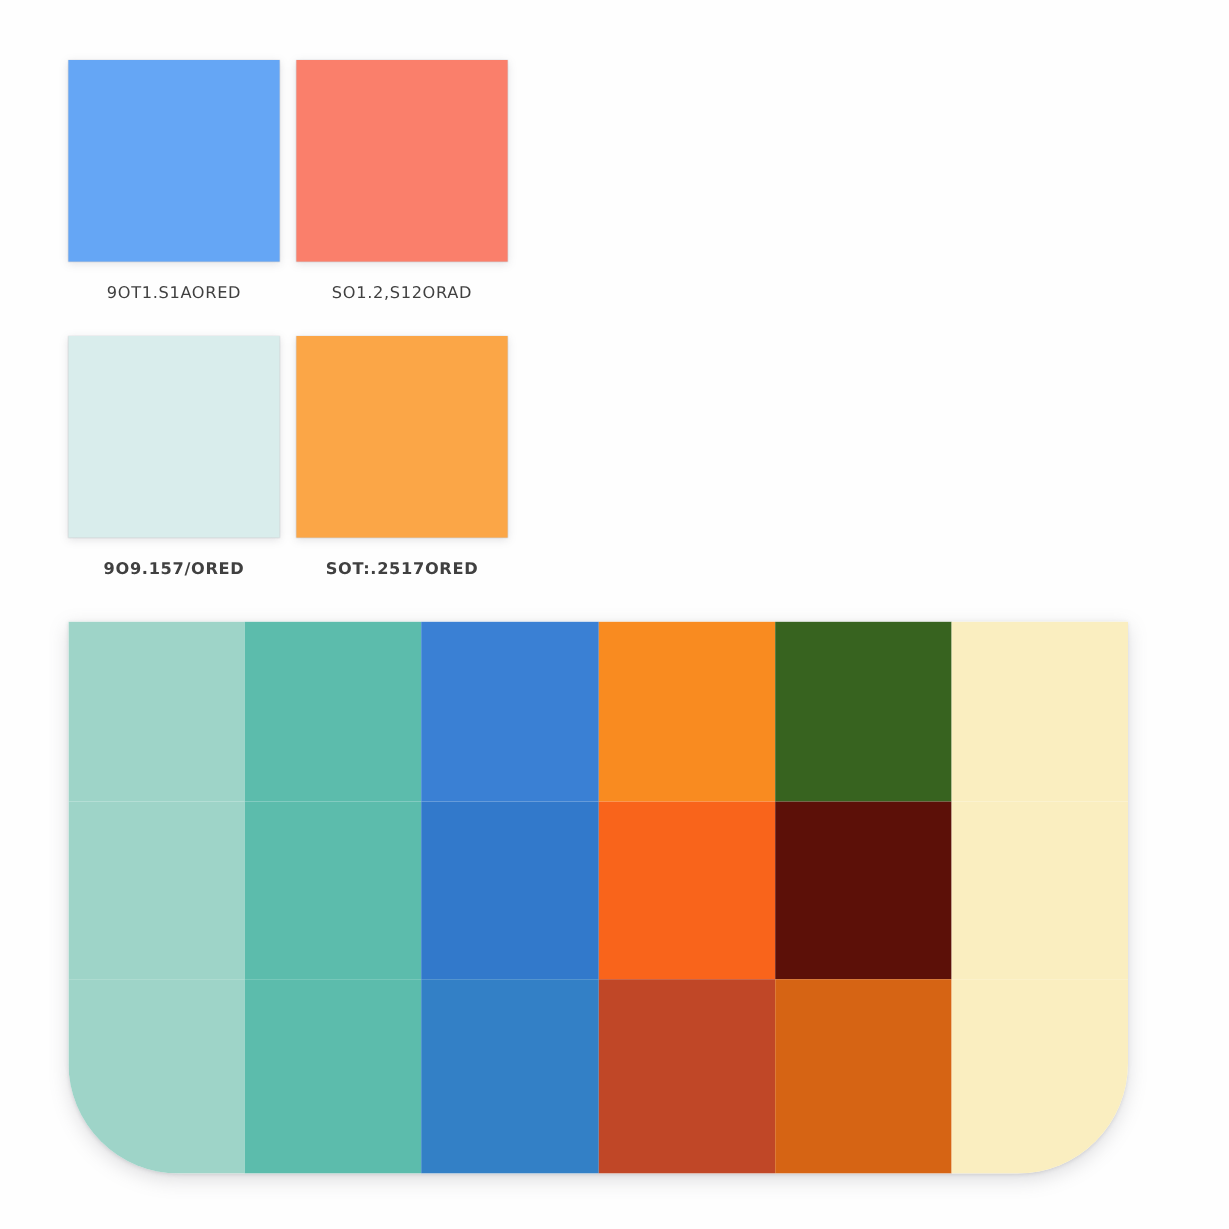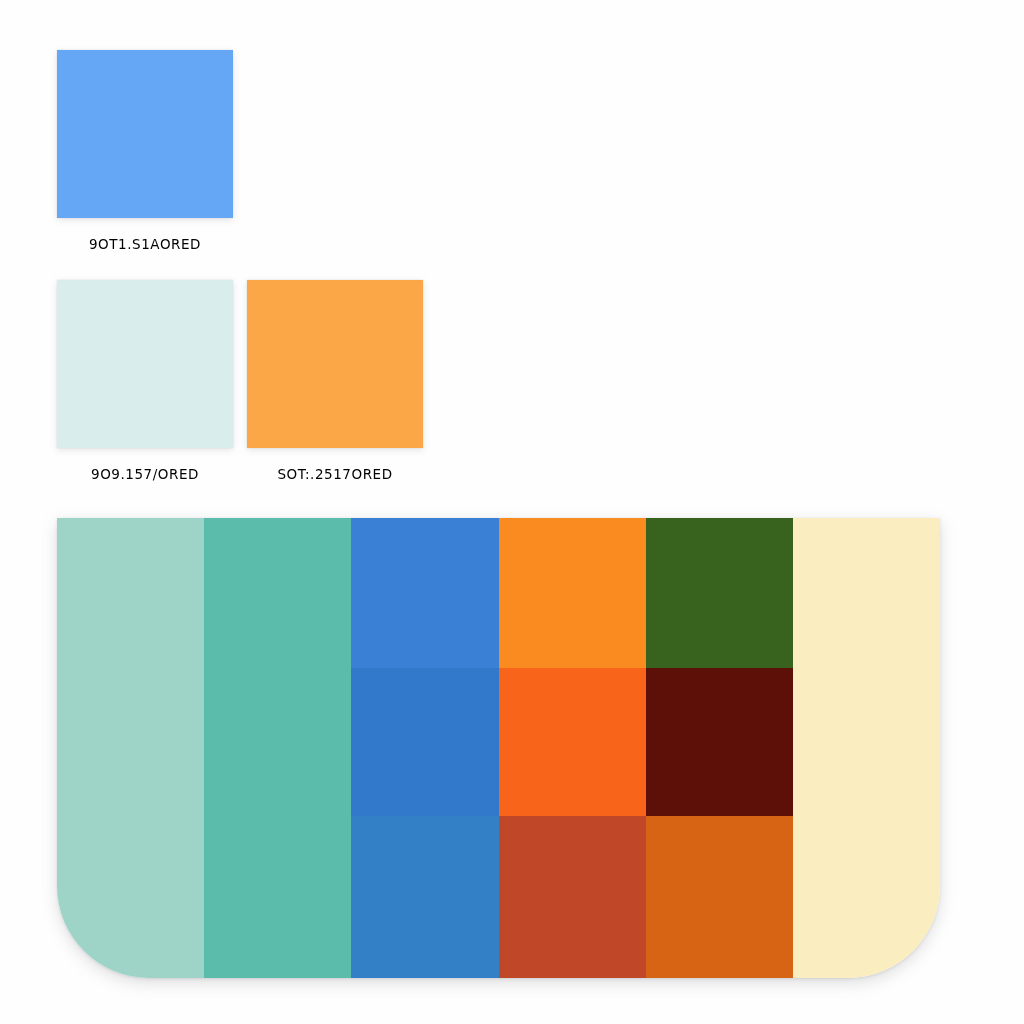--- a/index.html
+++ b/index.html
@@ -26,41 +26,41 @@
 
   
   .swatch-row {
     position: absolute;
     left: 57px;
     width: 910px;
     display: flex;
     gap: 14px;
   }
   #swatch-row-1 { top: 50px; }
-  #swatch-row-2 { top: 280px; }
+  #swatch-row-2 { top: 280px; font-weight: bold; }
 
   .swatch-cell {
     width: 176px;
     display: flex;
     flex-direction: column;
     align-items: center;
   }
 
   .swatch-chip {
     width: 176px;
     height: 168px;
     box-shadow: 0 2px 7px rgba(120,120,130,0.20),
                 0 0 1px rgba(120,120,130,0.30);
   }
 
   .swatch-label {
     margin-top: 18px;
     font-size: 13.5px;
     letter-spacing: 0.55px;
-    color: #000000;
+    color: #404040;
     font-family: "DejaVu Sans", sans-serif;
     white-space: nowrap;
     text-align: right;
   }
 
   
   #grid-panel {
     position: absolute;
     left: 57px;
     top: 518px;
@@ -87,20 +87,24 @@
 </style>
 </head>
 <body style="background: rgb(254, 254, 254);">
 
 <div id="palette-page">
 
   <div class="swatch-row" id="swatch-row-1">
     <div class="swatch-cell">
       <div class="swatch-chip" style="background-color: rgb(101, 166, 245);"></div>
       <div class="swatch-label">9OT1.S1AORED</div>
+    </div>
+    <div class="swatch-cell">
+      <div class="swatch-chip" style="background-color: rgb(250, 127, 107);"></div>
+      <div class="swatch-label">SO1.2,S12ORAD</div>
     </div>
   </div>
 
   <div class="swatch-row" id="swatch-row-2">
     <div class="swatch-cell">
       <div class="swatch-chip" style="background-color: rgb(217, 237, 236);"></div>
       <div class="swatch-label">9O9.157/ORED</div>
     </div>
     <div class="swatch-cell">
       <div class="swatch-chip" style="background-color: rgb(251, 166, 71);"></div>

